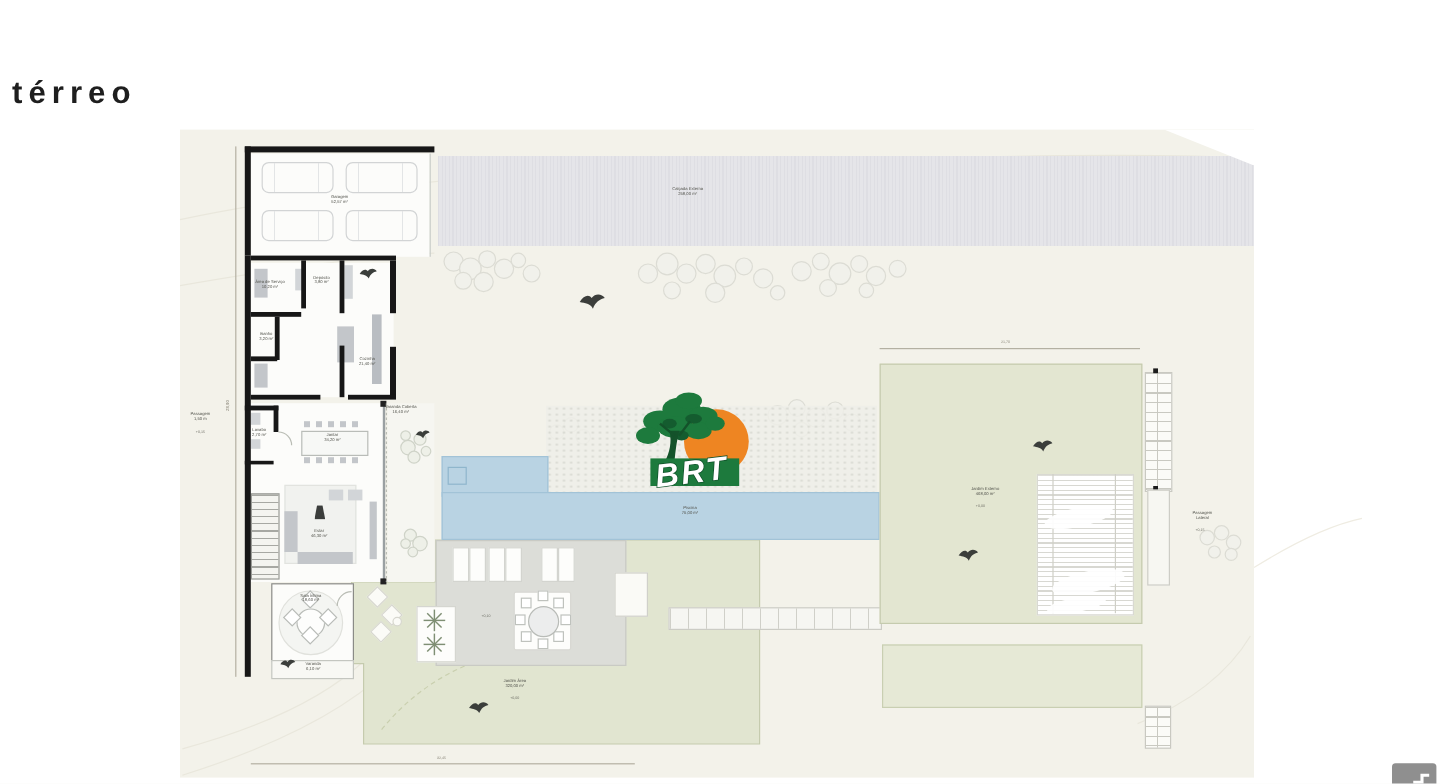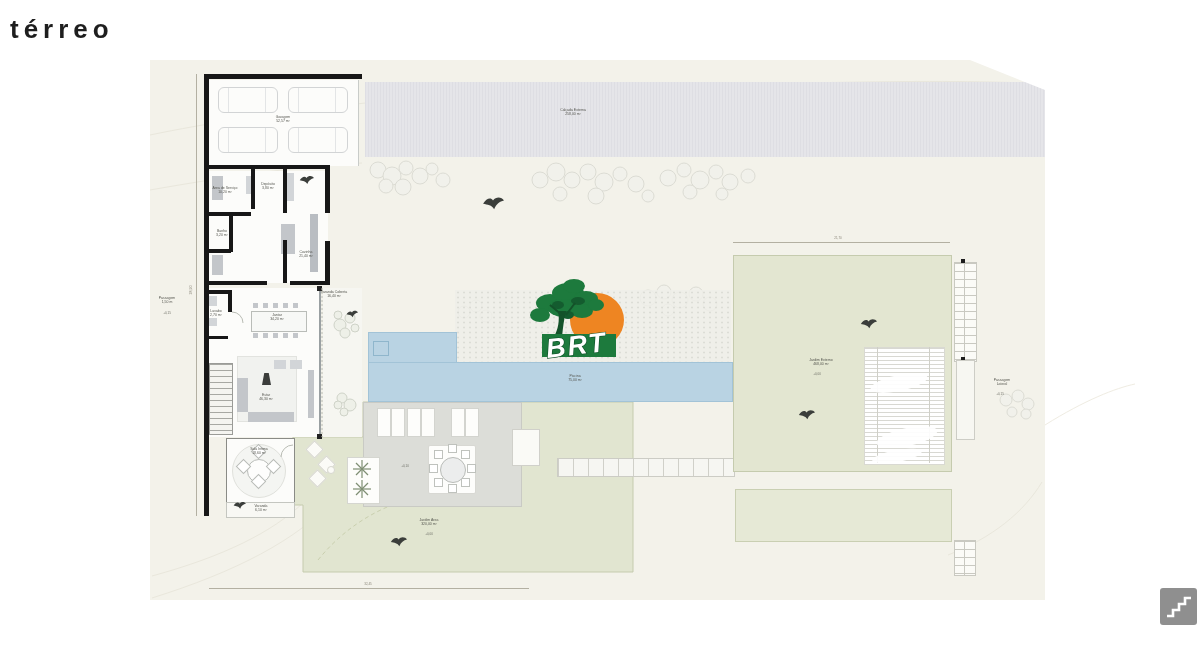--- a/index.html
+++ b/index.html
@@ -1,17 +1,17 @@
 <!DOCTYPE html>
 <html><head>
 <meta charset="utf-8">
 <style>
   html,body{margin:0;padding:0;background:#ffffff;width:1200px;height:653px;overflow:hidden;
     font-family:"Liberation Sans", sans-serif;}
-  #stage{position:relative;width:1200px;height:556px;background:#fff;}
+  #stage{position:relative;width:1200px;height:556px;background:#fff;margin-top:48px;}
   .abs{position:absolute;}
   #title{position:absolute;left:10px;top:14px;font-size:26px;font-weight:800;color:#1e1e1e;
     letter-spacing:5px;}
   #panel{position:absolute;left:150px;top:60px;width:895px;height:540px;background:#f3f2ea;}
   .w{position:absolute;background:#171717;}
   .lbl{position:absolute;font-size:6px;line-height:1.2;color:#54554e;text-align:center;
     white-space:nowrap;transform:translate(-50%,-50%) scale(.58);}
   .lbl span{display:block;}
   .lbl.rot{transform:translate(-50%,-50%) rotate(-90deg) scale(.6);}
   .lvl{color:#6e6f66;transform:translate(-50%,-50%) scale(.5);}

